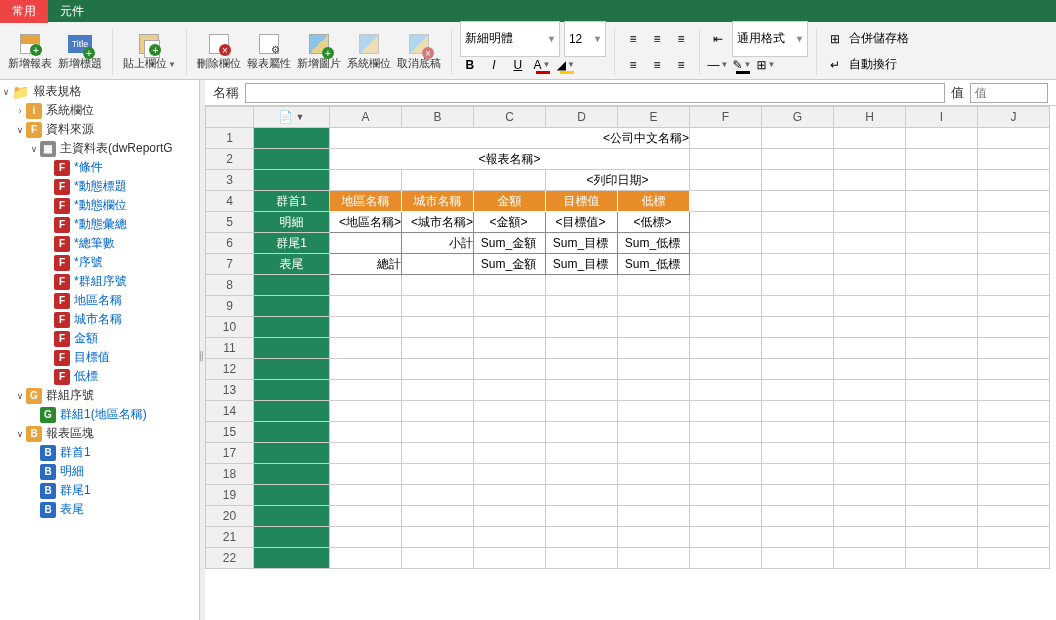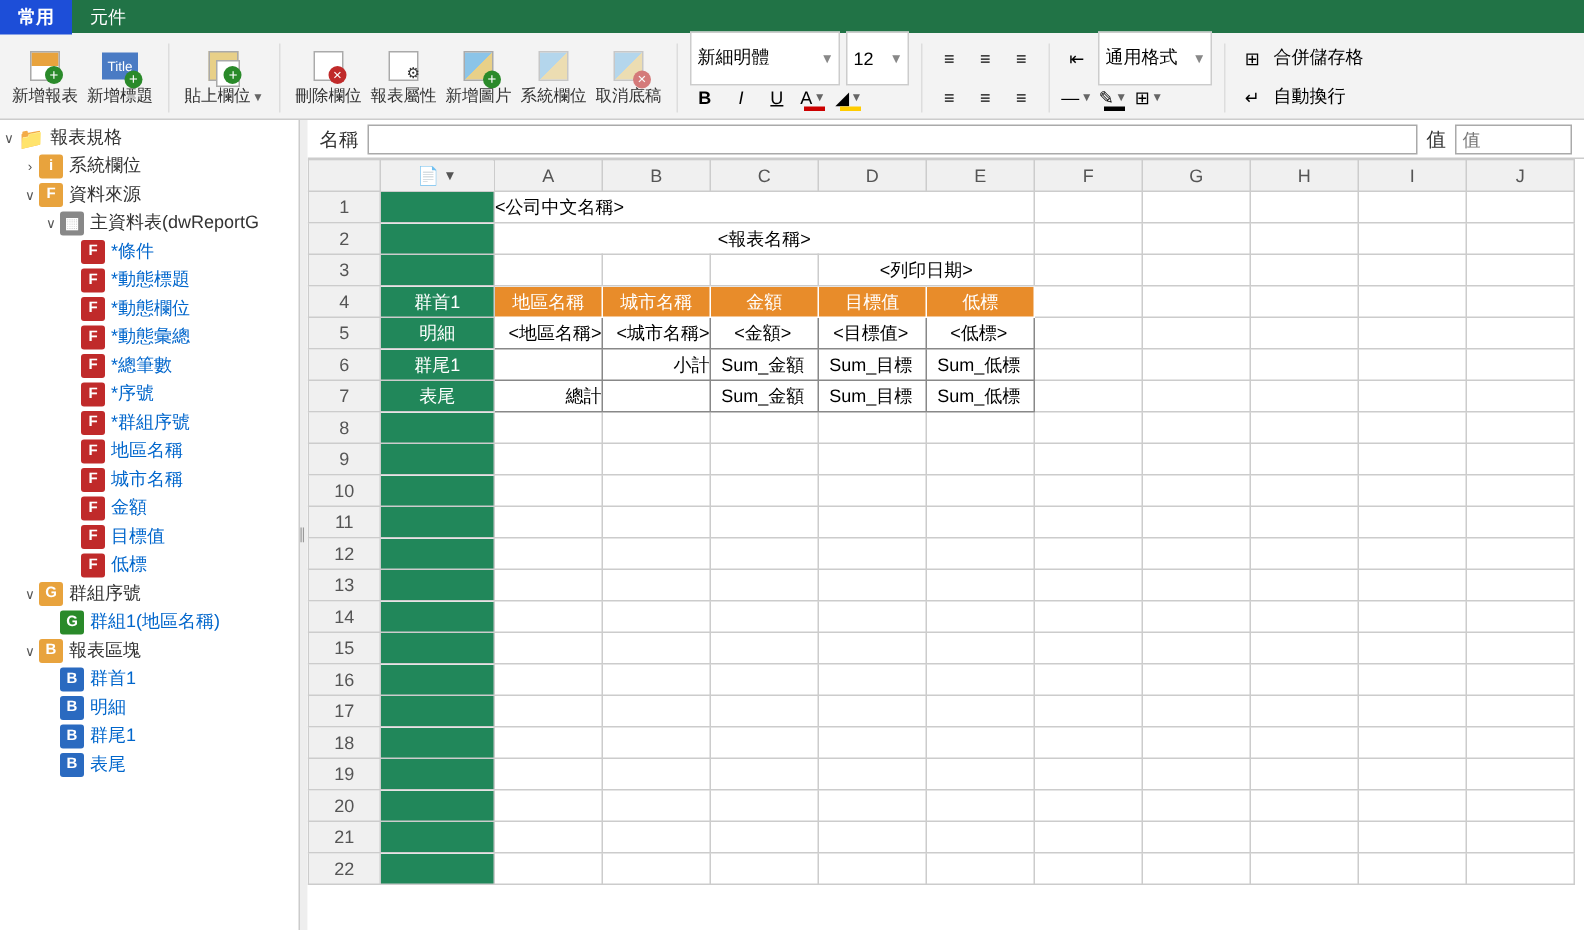--- a/index.html
+++ b/index.html
@@ -1,20 +1,20 @@
 <!DOCTYPE html>
 <html><head>
 <meta charset="utf-8">
 <style>
 * { box-sizing: border-box; margin: 0; padding: 0; }
 body { font-family: "Microsoft JhengHei", sans-serif; font-size: 12px; background: #fff; width: 1056px; height: 620px; overflow: hidden; }
 
 .titlebar { background: #217346; height: 22px; display: flex; align-items: center; }
 .tab { padding: 3px 12px; color: #fff; font-size: 12px; cursor: pointer; }
-.tab.active { background: #1d4ed8; font-weight: bold; }
+.tab.active { background: #ef4444; }
 
 .ribbon { background: #f3f3f3; border-bottom: 1px solid #ccc; display: flex; align-items: center; padding: 4px 6px 2px 6px; gap: 2px; height: 58px; }
 .rbtn { display: inline-flex; flex-direction: column; align-items: center; font-size: 11px; color: #333; padding: 0 2px; cursor: pointer; min-width: 38px; }
 .rbtn .ico { width: 24px; height: 24px; display: flex; align-items: center; justify-content: center; position: relative; }
 .rsep { width: 1px; height: 46px; background: #ddd; margin: 0 6px; }
 .dd { border: 1px solid #ccc; font-size: 12px; height: 36px; display: inline-flex; align-items: center; padding: 0 4px; background: #fff; position: relative; }
 .dd .arr { position: absolute; right: 3px; font-size: 9px; color: #888; }
 .dd.font { width: 100px; }
 .dd.size { width: 42px; }
 .dd.fmt { width: 76px; }
@@ -384,21 +384,21 @@
               <th class="col">E</th>
               <th class="col">F</th>
               <th class="col">G</th>
               <th class="col">H</th>
               <th class="col">I</th>
               <th class="col">J</th>
             </tr>
             <tr>
               <th class="rowhdr">1</th>
               <td class="col-sec"></td>
-              <td colspan="5" style="text-align:left">&lt;公司中文名稱&gt;</td>
+              <td colspan="5" style="text-align:right">&lt;公司中文名稱&gt;</td>
               <td></td>
               <td></td>
               <td></td>
               <td></td>
               <td></td>
             </tr>
             <tr>
               <th class="rowhdr">2</th>
               <td class="col-sec"></td>
               <td colspan="5" style="text-align:center">&lt;報表名稱&gt;</td>
@@ -583,34 +583,20 @@
               <td></td>
               <td></td>
               <td></td>
               <td></td>
               <td></td>
               <td></td>
               <td></td>
               <td></td>
             </tr>
             <tr>
-              <th class="rowhdr">16</th>
-              <td class="col-sec"></td>
-              <td></td>
-              <td></td>
-              <td></td>
-              <td></td>
-              <td></td>
-              <td></td>
-              <td></td>
-              <td></td>
-              <td></td>
-              <td></td>
-            </tr>
-            <tr>
               <th class="rowhdr">17</th>
               <td class="col-sec"></td>
               <td></td>
               <td></td>
               <td></td>
               <td></td>
               <td></td>
               <td></td>
               <td></td>
               <td></td>

